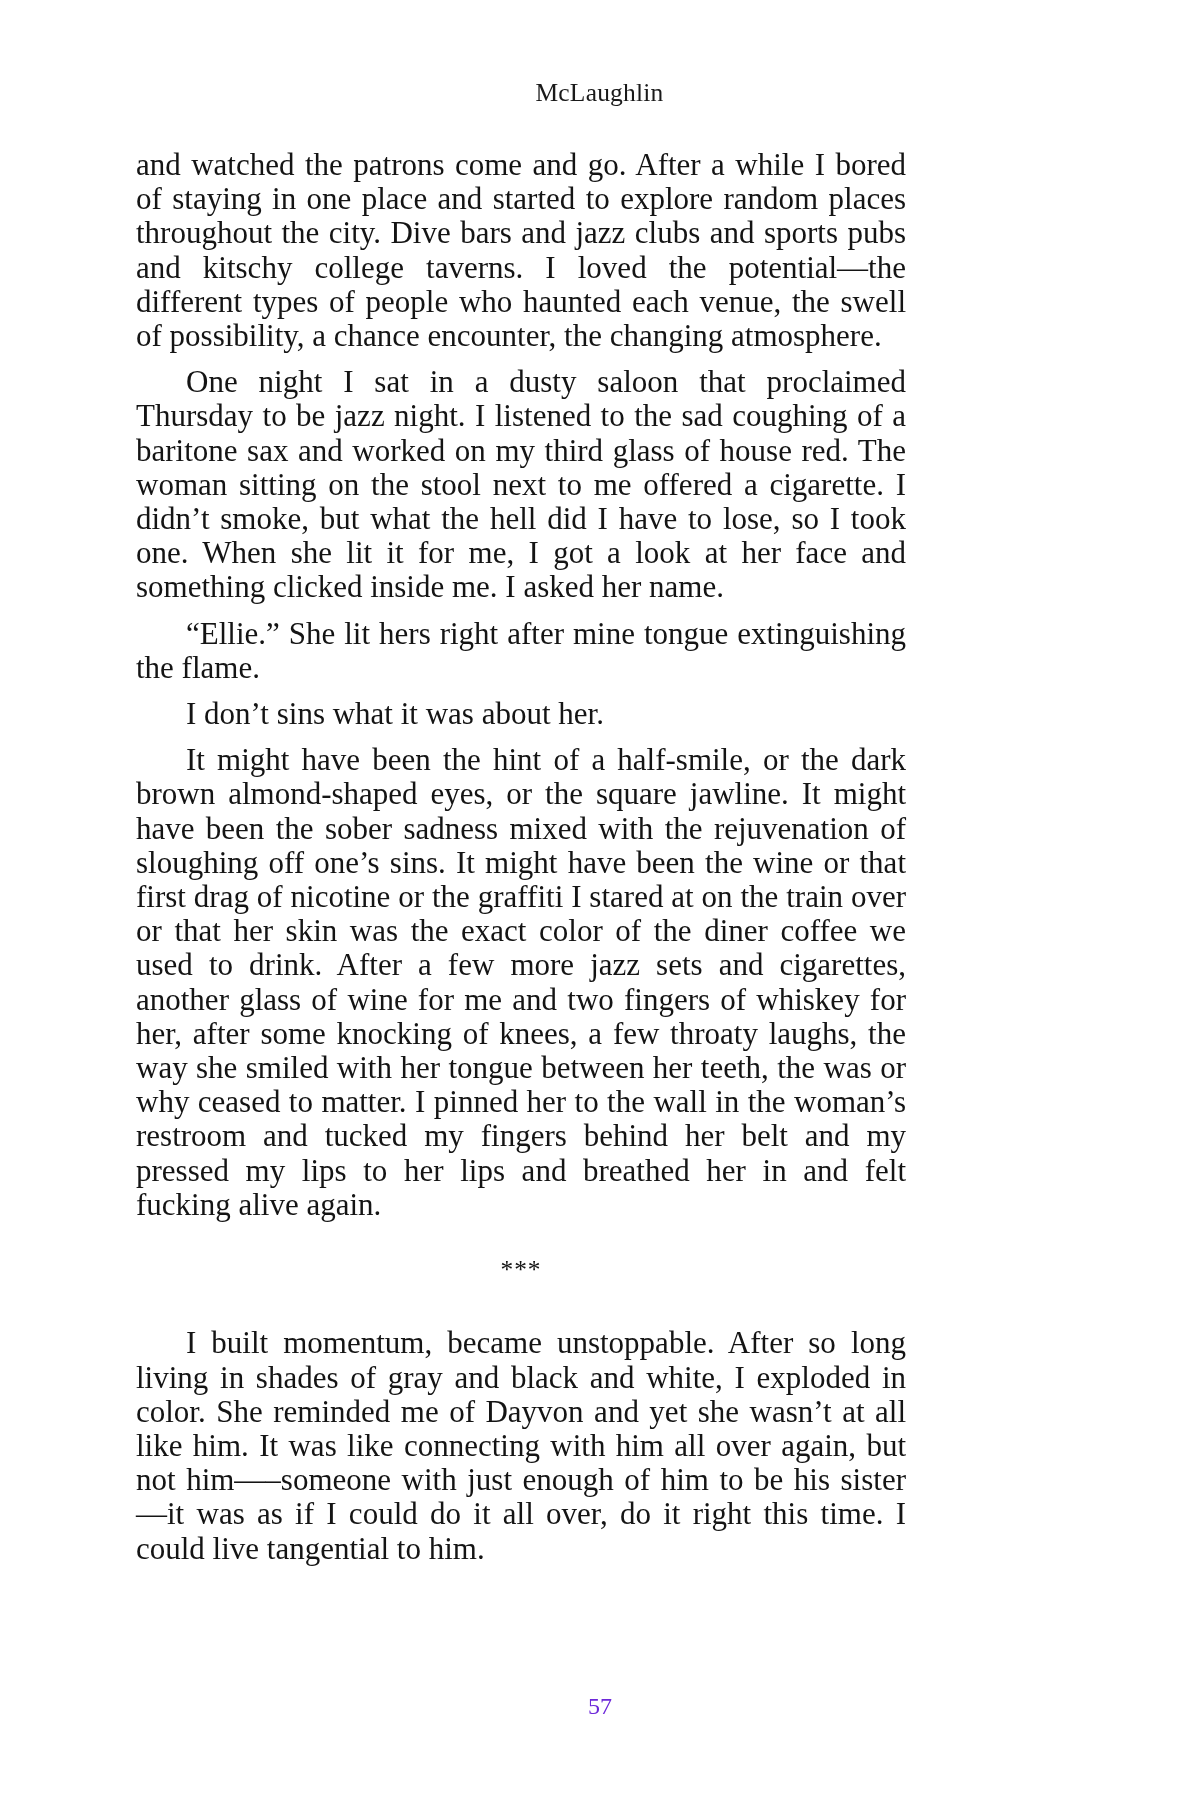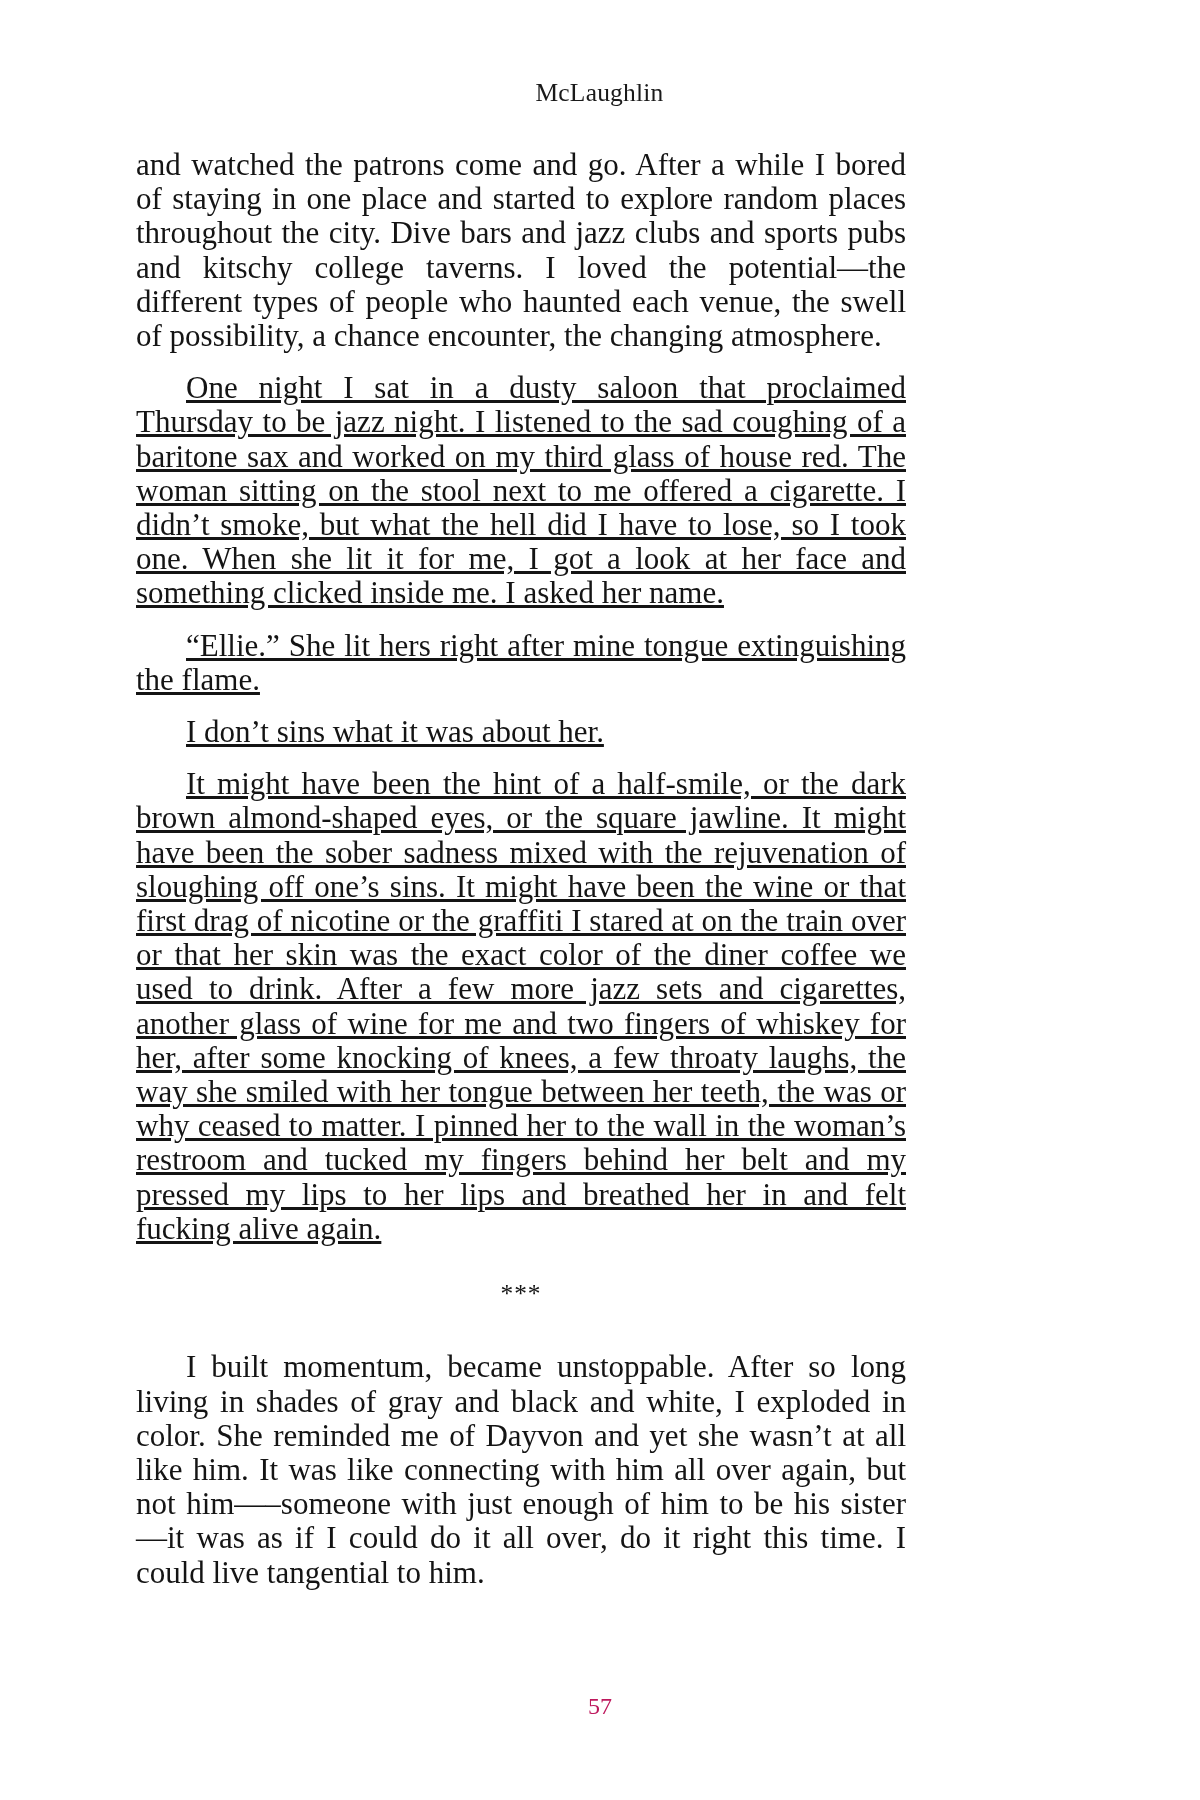--- a/index.html
+++ b/index.html
@@ -43,22 +43,21 @@
     margin: 0 0 0 0;
     text-align: justify;
     text-justify: inter-word;
     font-size: 31px;
     line-height: 34.2px;
     color: #141414;
     hyphens: none;
     -webkit-hyphens: none;
   }
   .para + .para {
-    margin-top: 18px;
-    text-decoration: underline;
+    margin-top: 12px;
   }
   .para.indent {
     text-indent: 50px;
   }
   
   .para::after {
     content: "";
     display: inline-block;
     width: 100%;
   }
@@ -77,21 +76,21 @@
   }
 
   
   .folio {
     position: absolute;
     bottom: 80px;
     left: 0;
     width: 1200px;
     text-align: center;
     font-size: 24px;
-    color: #be185d;
+    color: #6d28d9;
   }
 </style>
 </head>
 <body>
 
 <div class="page">
 
   <div class="running-head">McLaughlin</div>
 
   <div class="textblock">

